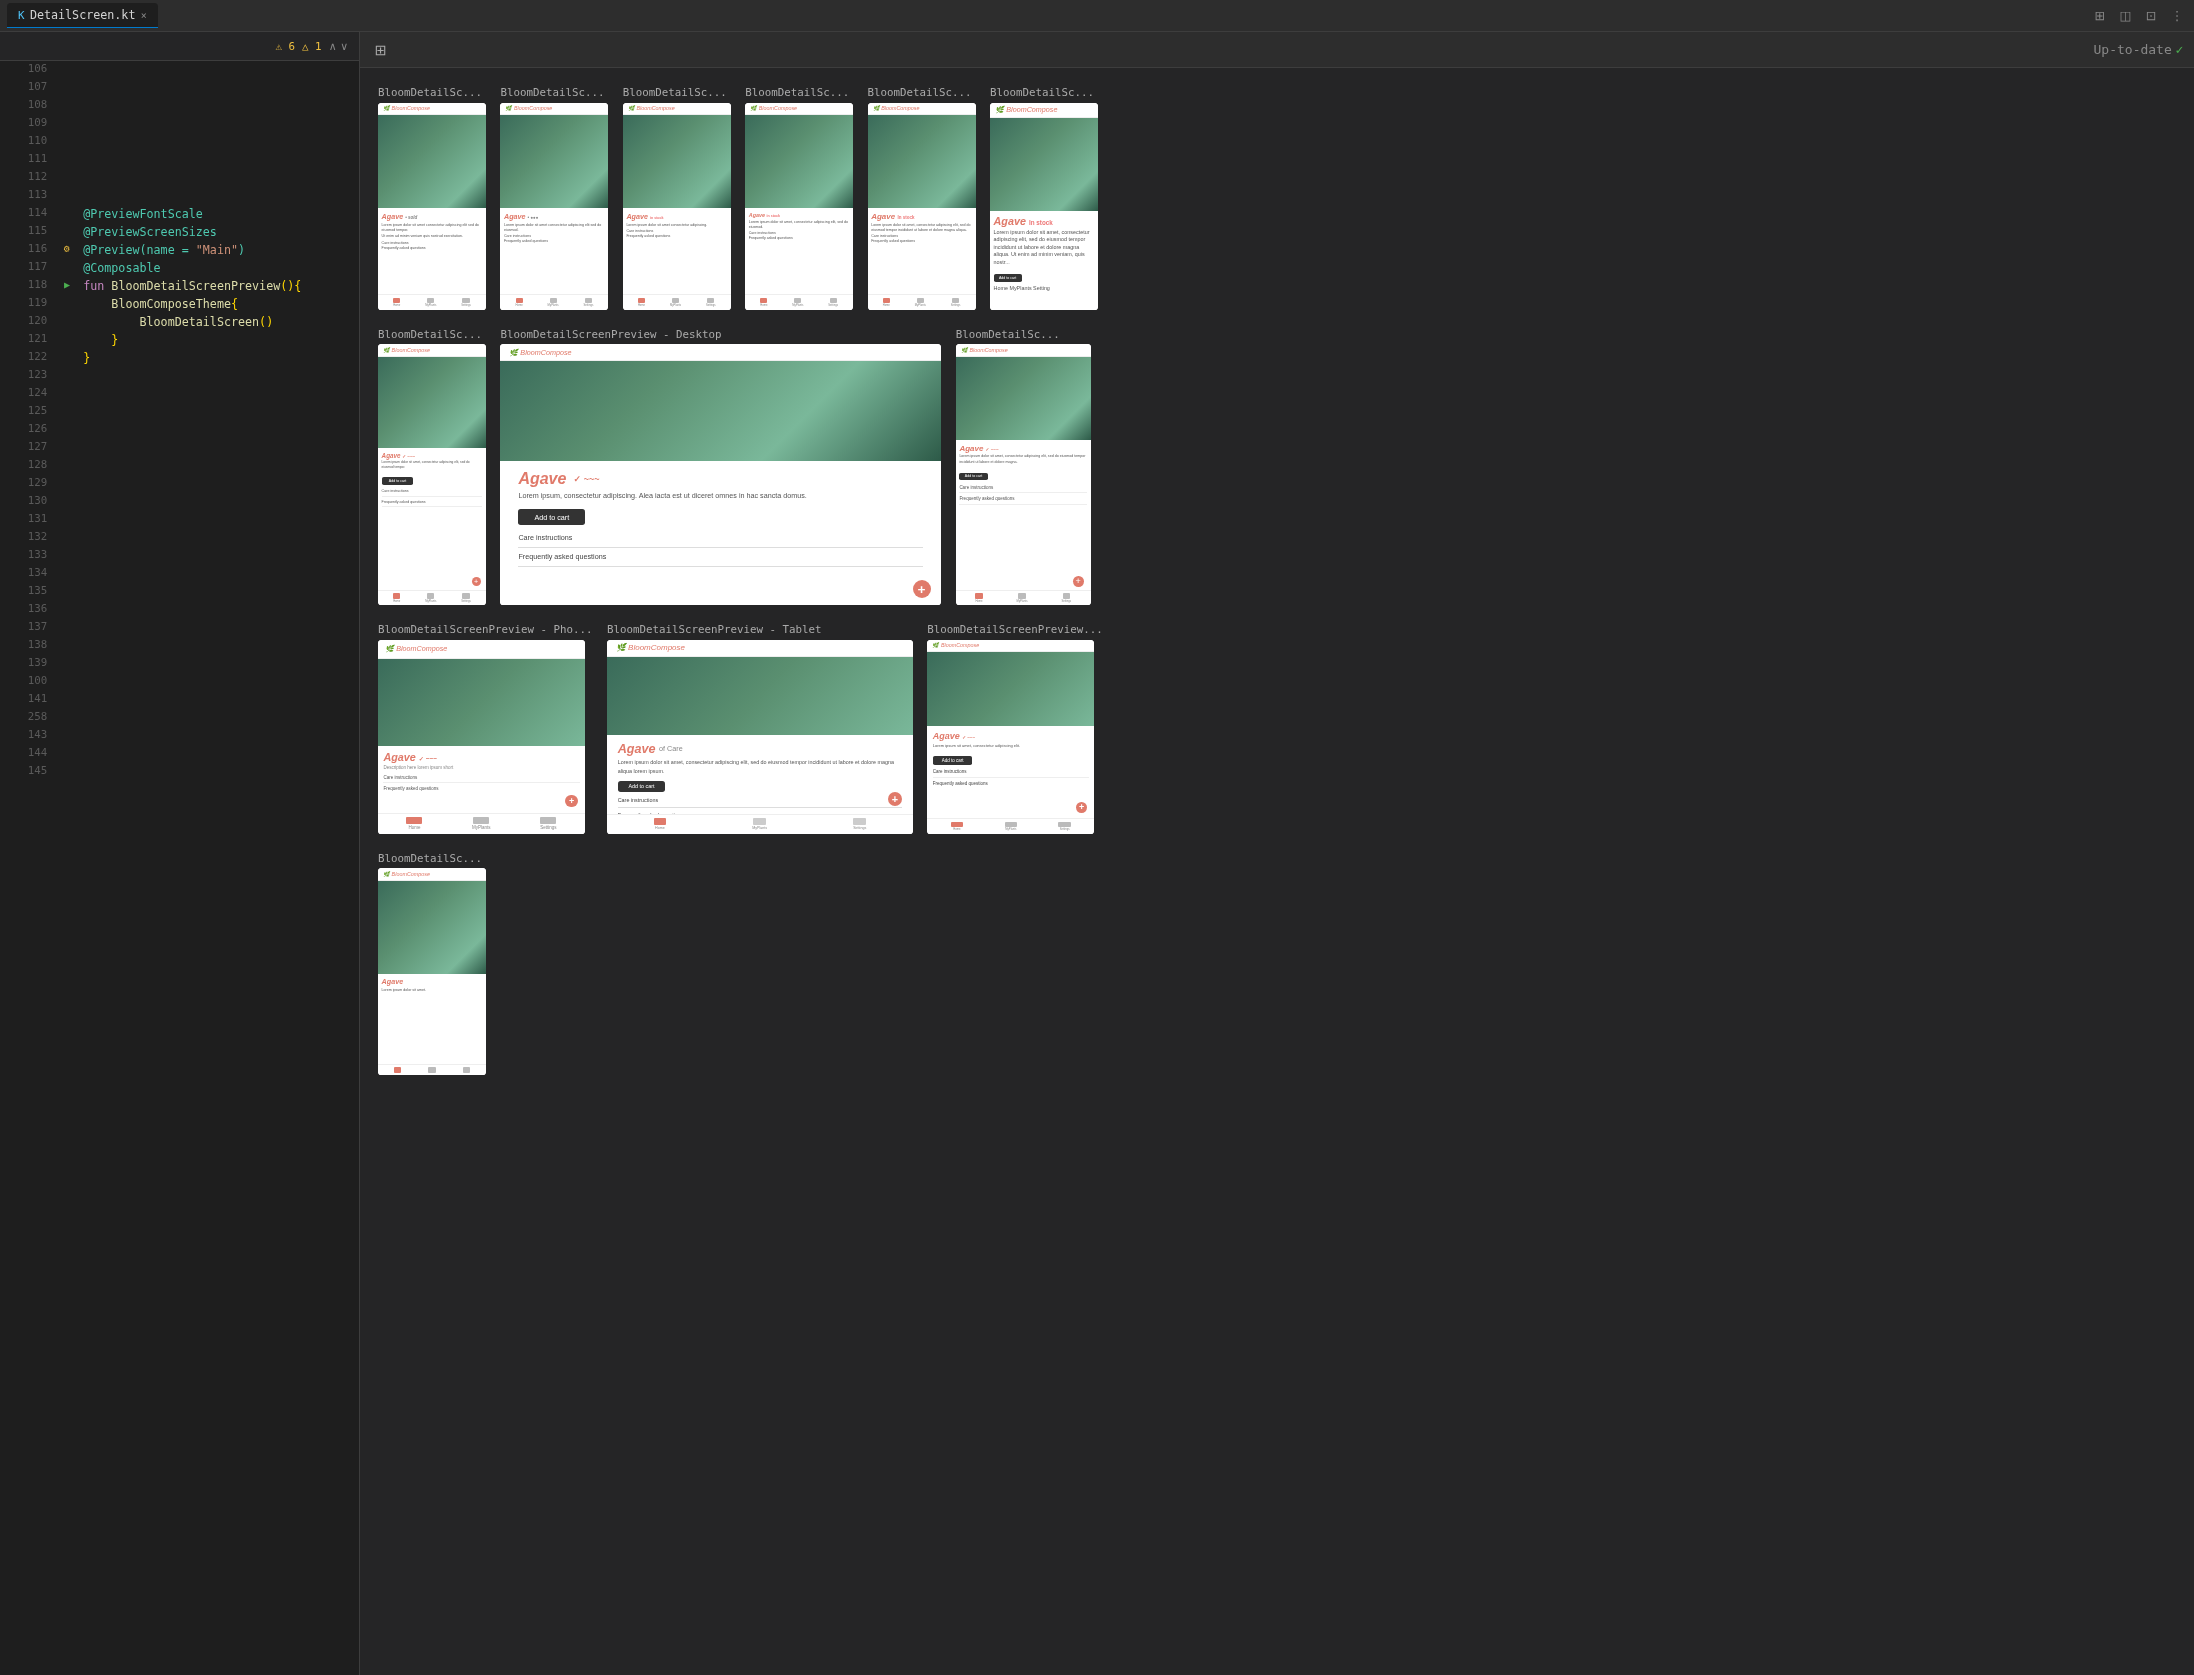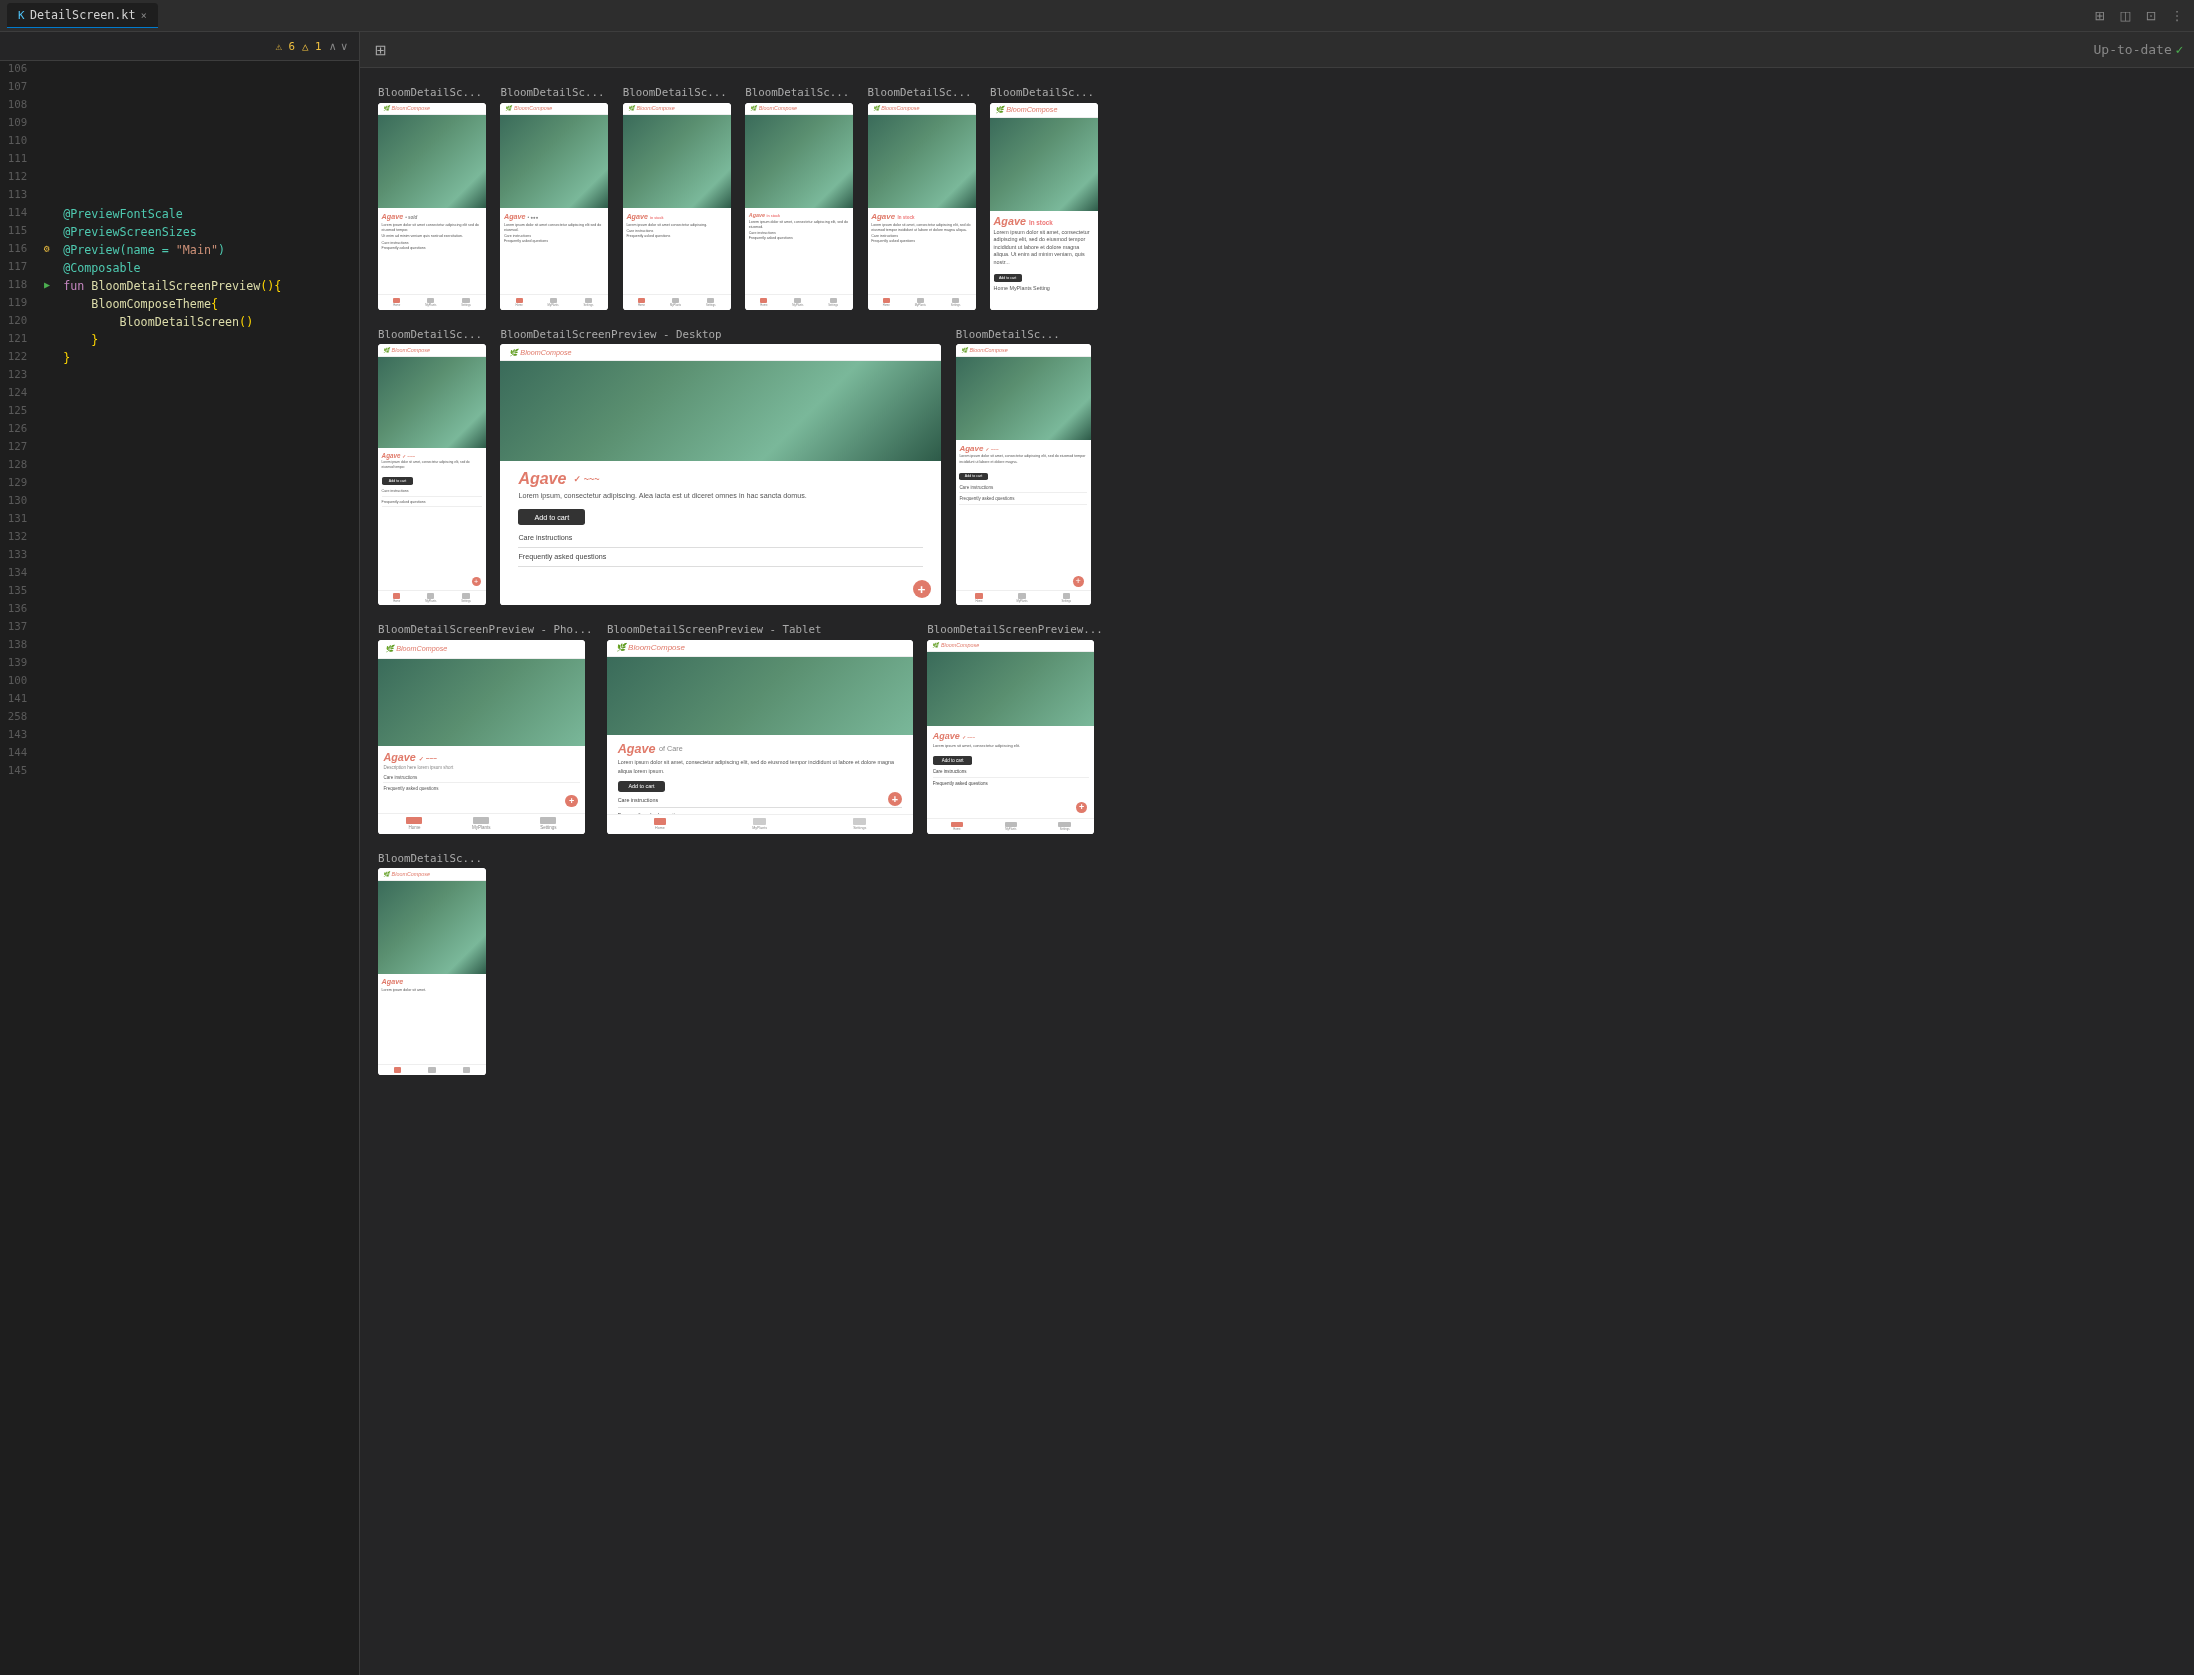--- a/index.html
+++ b/index.html
@@ -112,20 +112,21 @@
     }
     .line-num {
       width: 38px;
       text-align: right;
       padding-right: 10.8px;
       color: #5a5a5a;
       user-select: none;
       flex-shrink: 0;
       font-size: 10.8px;
       padding-top: 0.9px;
+      margin-left: 20px;
     }
     .line-gutter {
       width: 18px;
       flex-shrink: 0;
       display: flex;
       align-items: center;
       justify-content: center;
     }
     .line-content {
       flex: 1;

